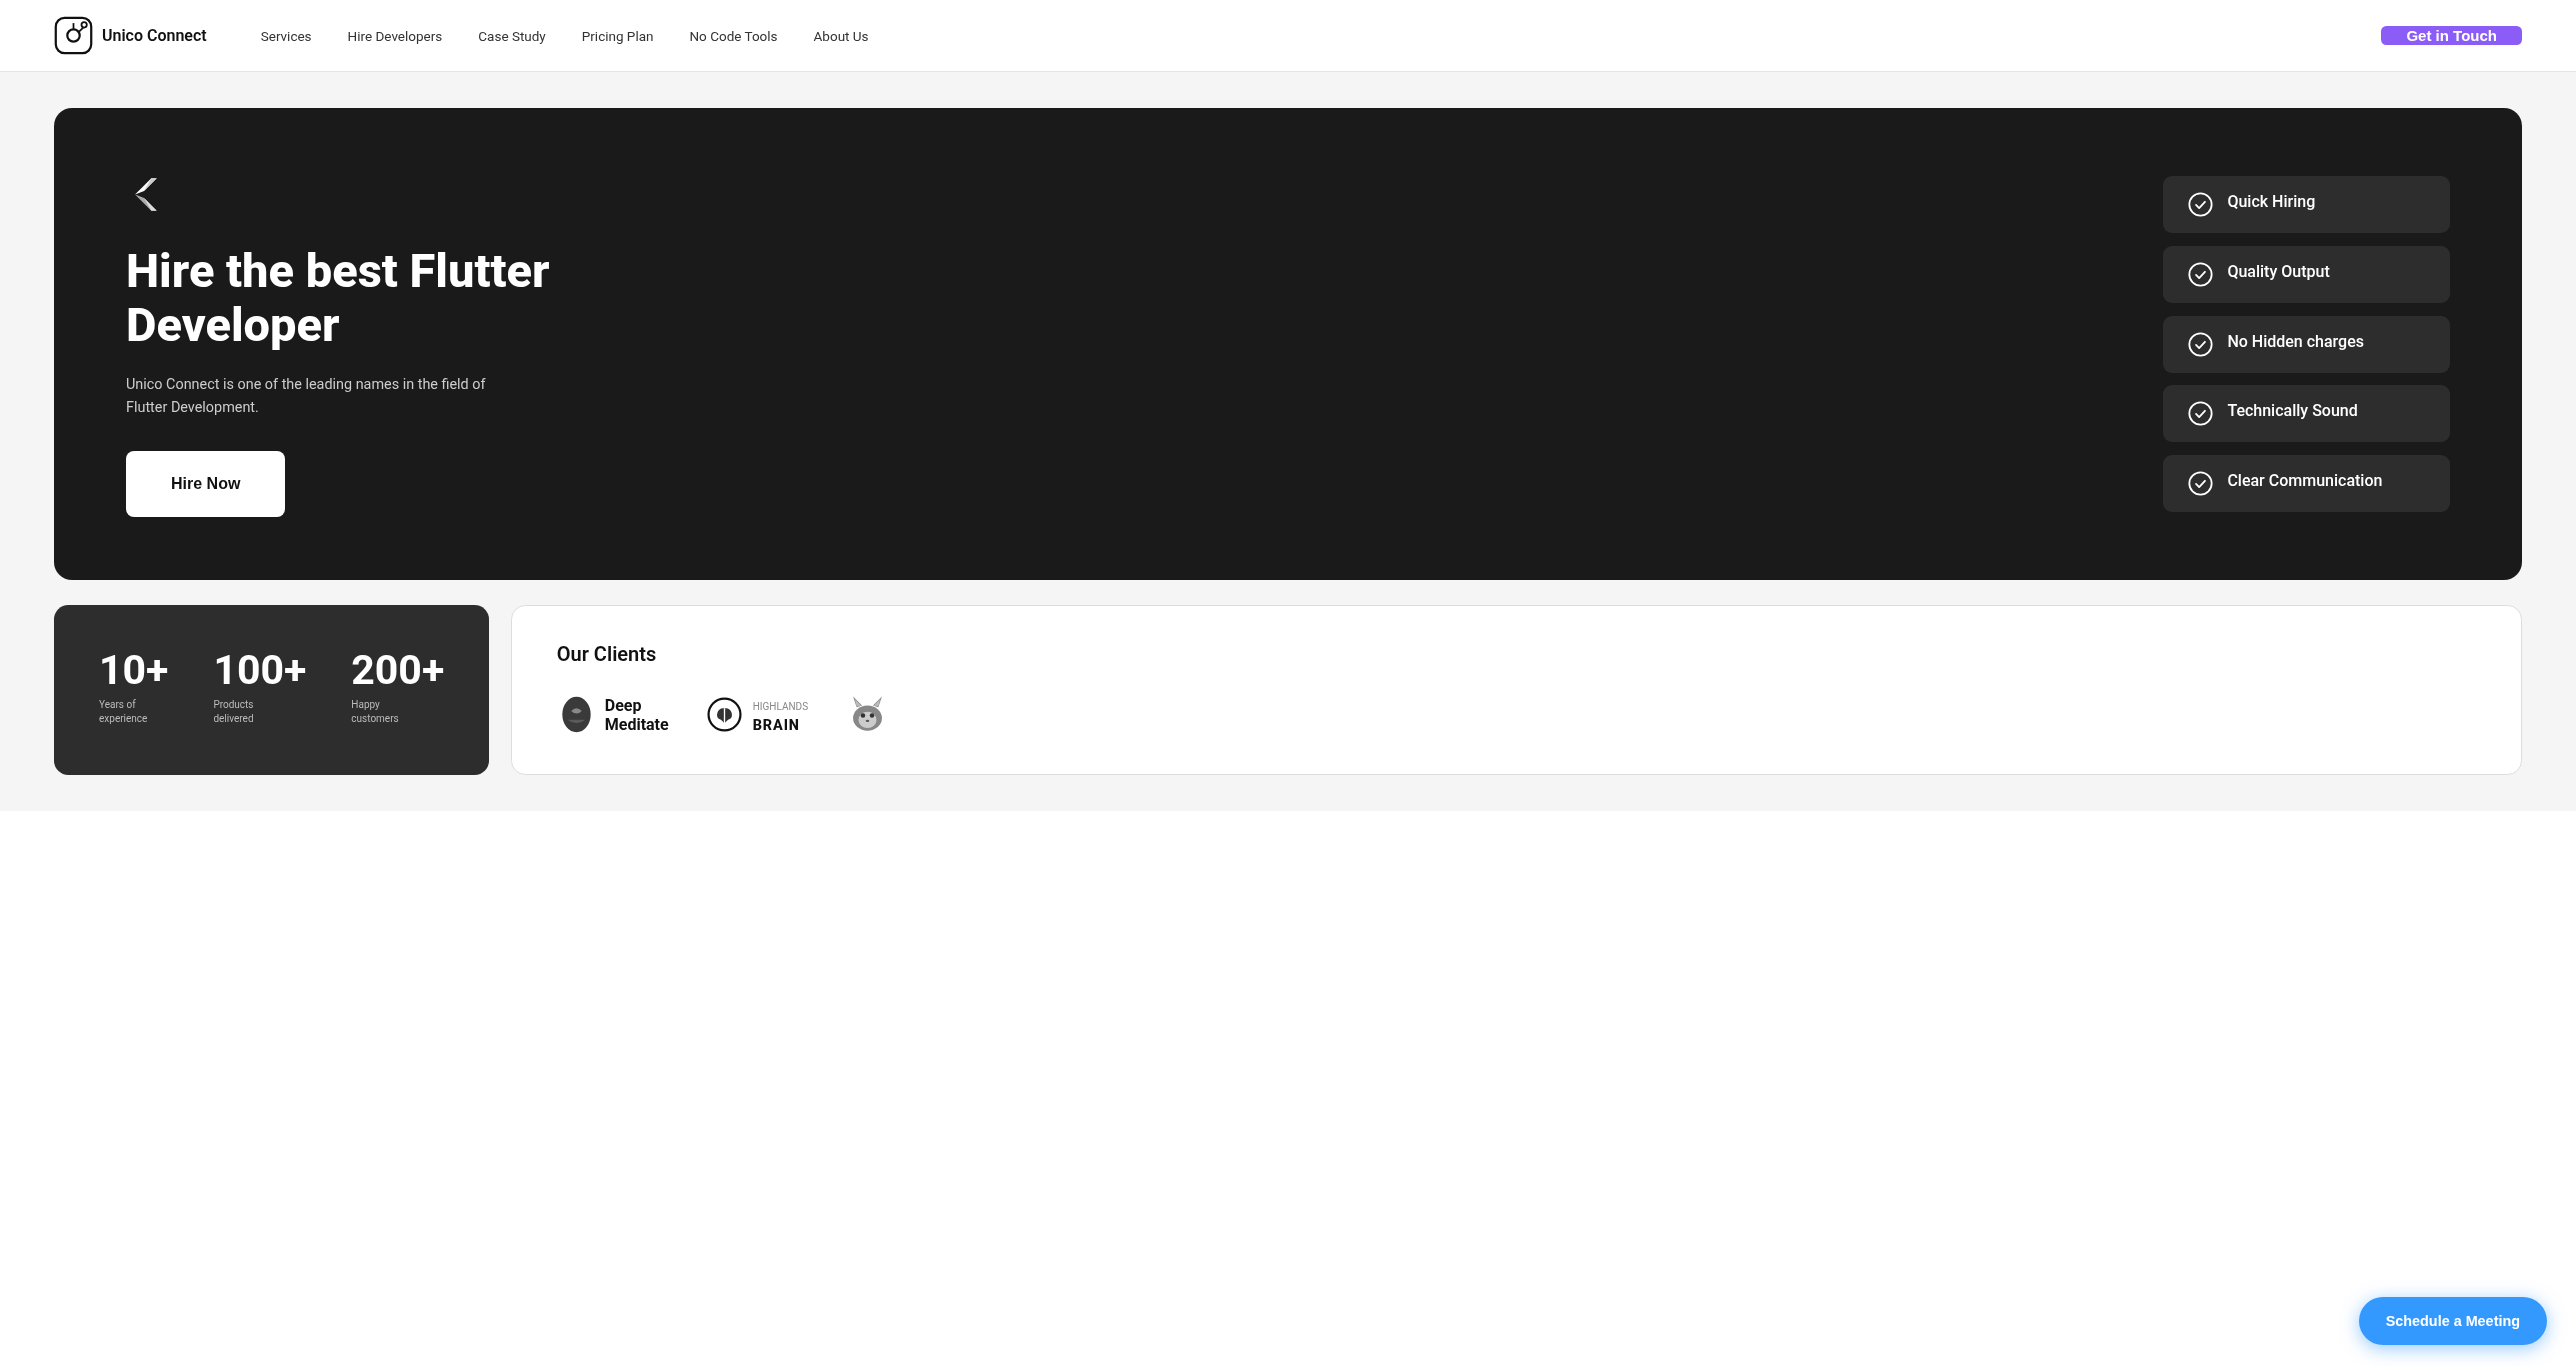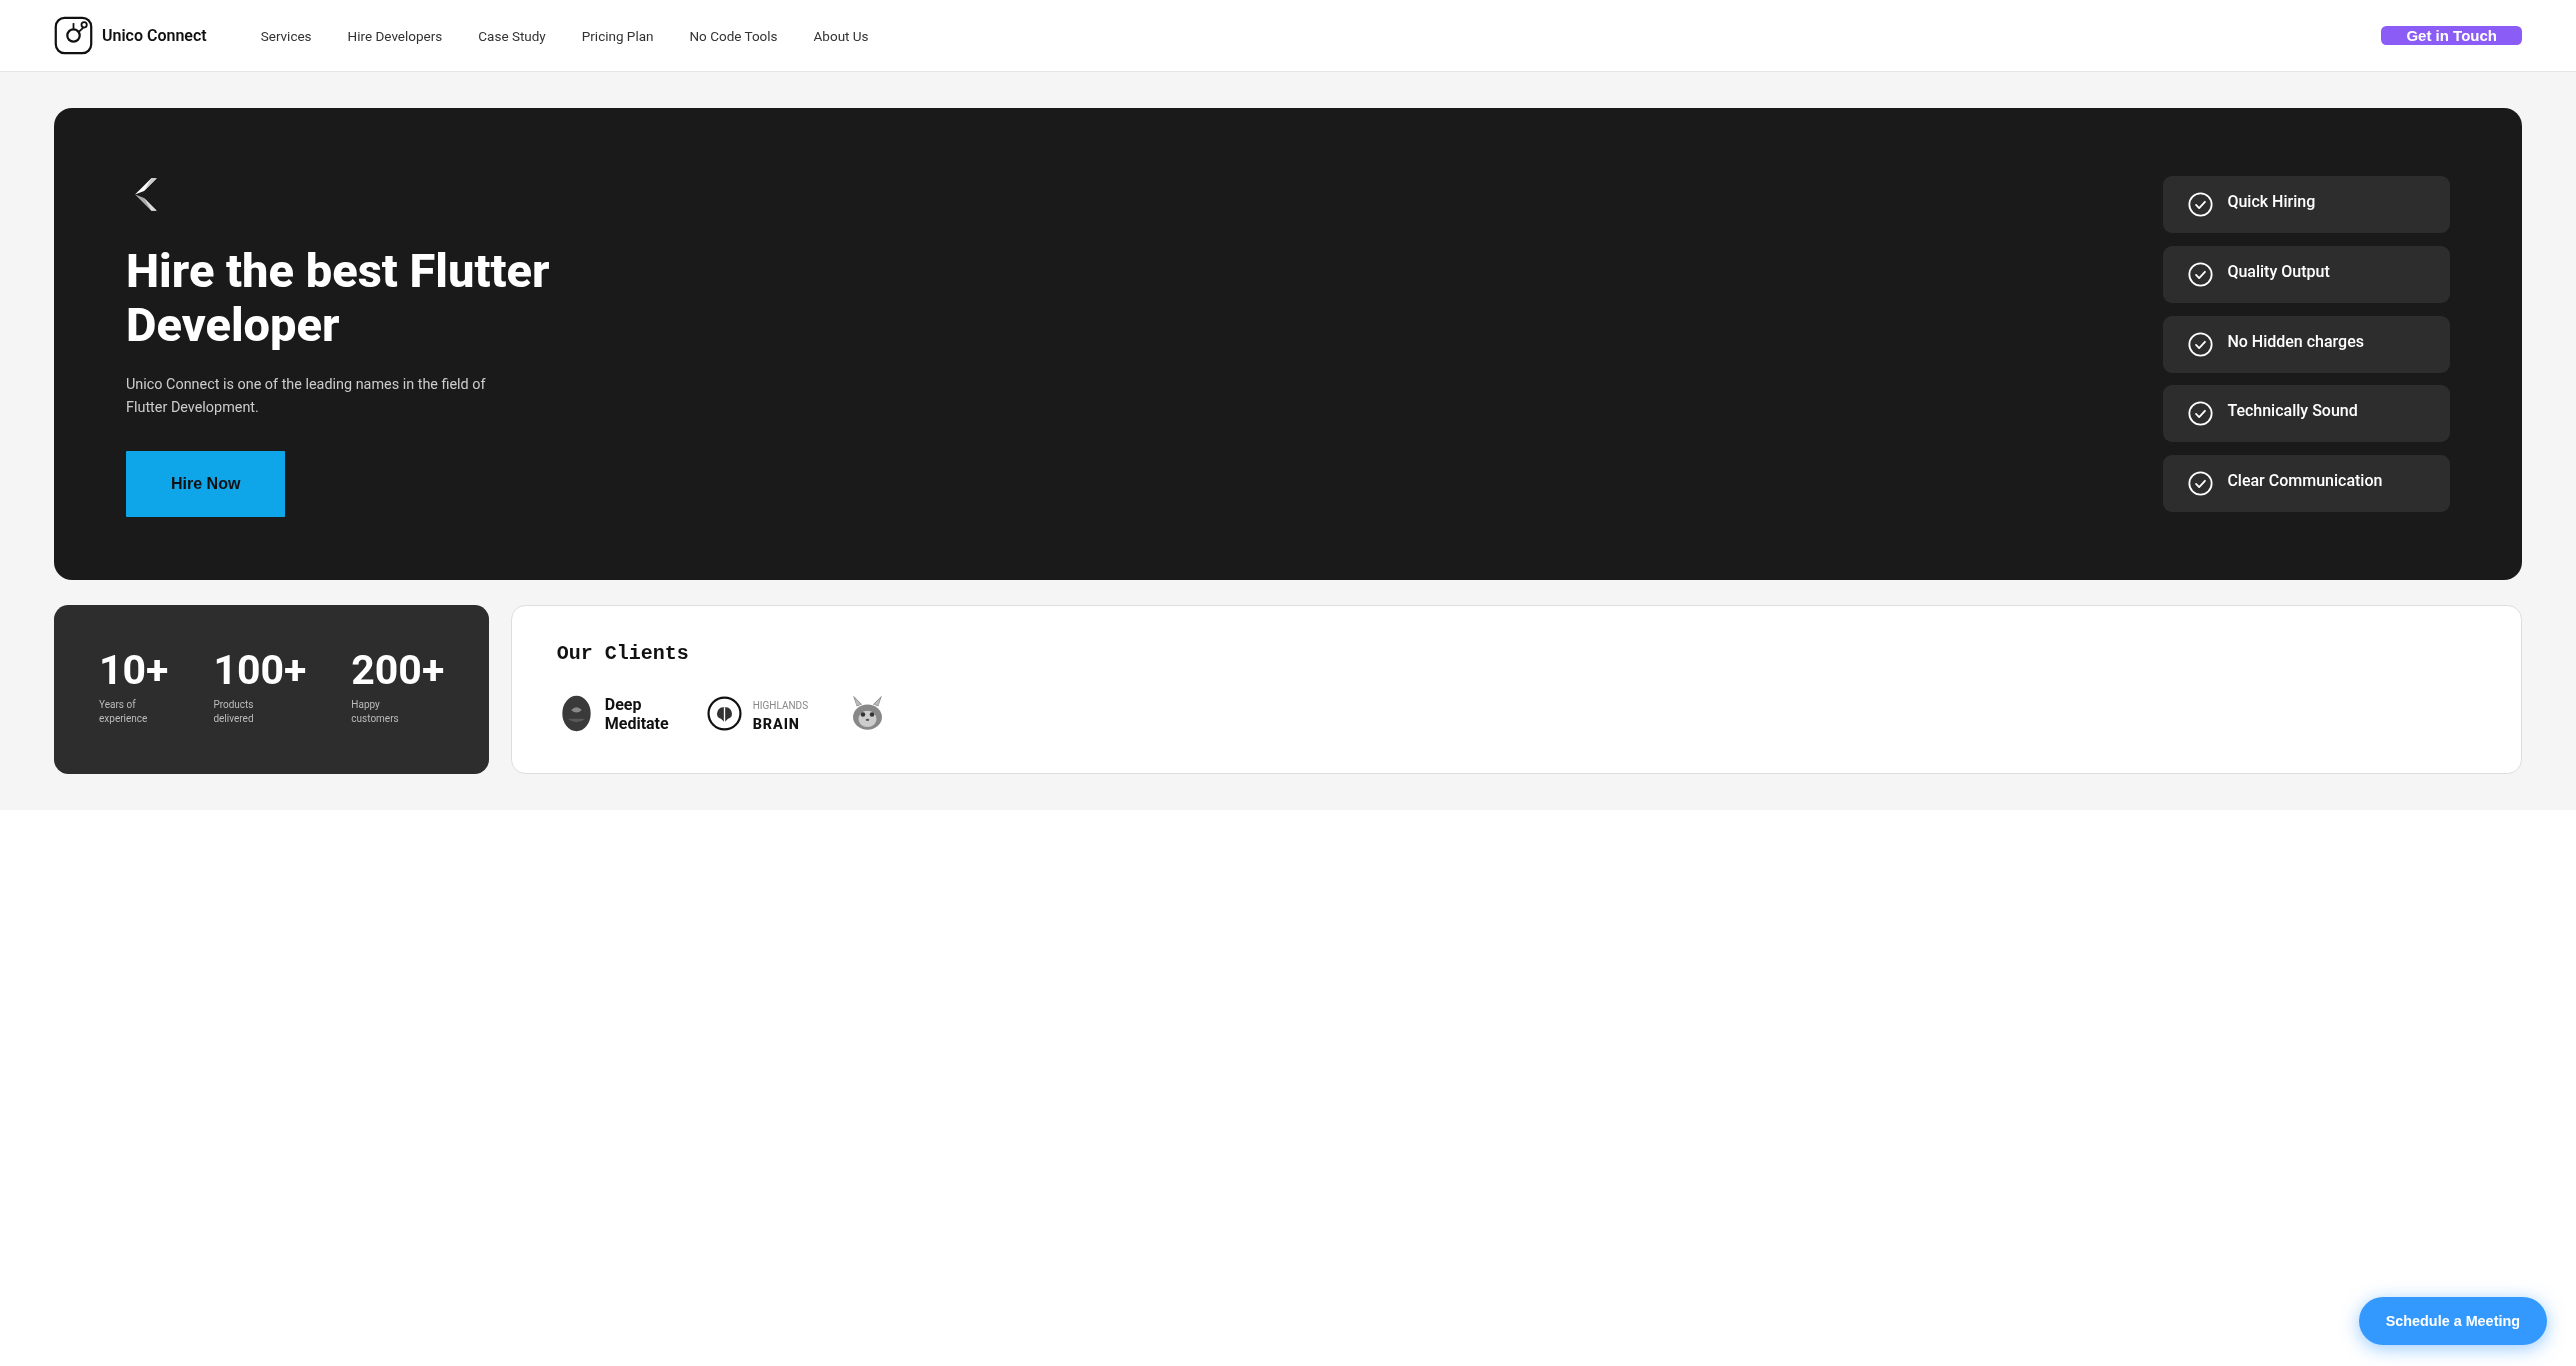--- a/index.html
+++ b/index.html
@@ -89,28 +89,28 @@
       margin-bottom: 21.5px;
     }
     .hero-desc {
       font-size: 14.4px;
       color: #ccc;
       line-height: 1.6;
       margin-bottom: 32px;
       max-width: 377px;
     }
     .hire-now-btn {
-      background: #0ea5e9;
+      background: #ffffff;
       color: #111;
       border: none;
       padding: 24px 45px;
       font-size: 16px;
       font-weight: 700;
       cursor: pointer;
-      border-radius: 1px;
+      border-radius: 8px;
     }
 
     
     .hero-right {
       display: flex;
       flex-direction: column;
       gap: 12.6px;
       min-width: 287px;
     }
     .feature-chip {
@@ -169,21 +169,20 @@
       border: 1.3px solid #ddd;
       border-radius: 14.4px;
       padding: 36px 45px;
       flex: 1;
     }
     .clients-title {
       font-size: 20px;
       font-weight: 600;
       color: #111;
       margin-bottom: 25px;
-      font-family: Liberation Mono, monospace;
     }
     .clients-logos {
       display: flex;
       align-items: center;
       gap: 36px;
       flex-wrap: wrap;
     }
     .client-logo {
       display: flex;
       align-items: center;

